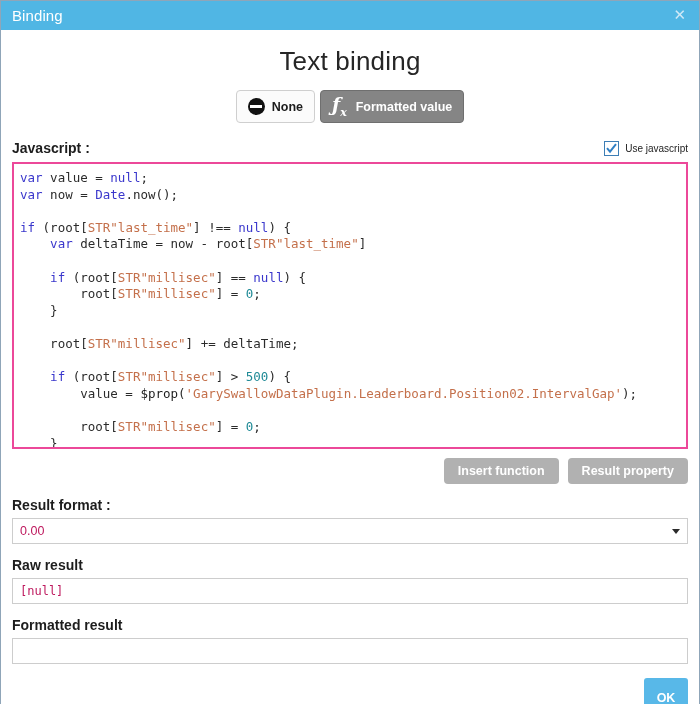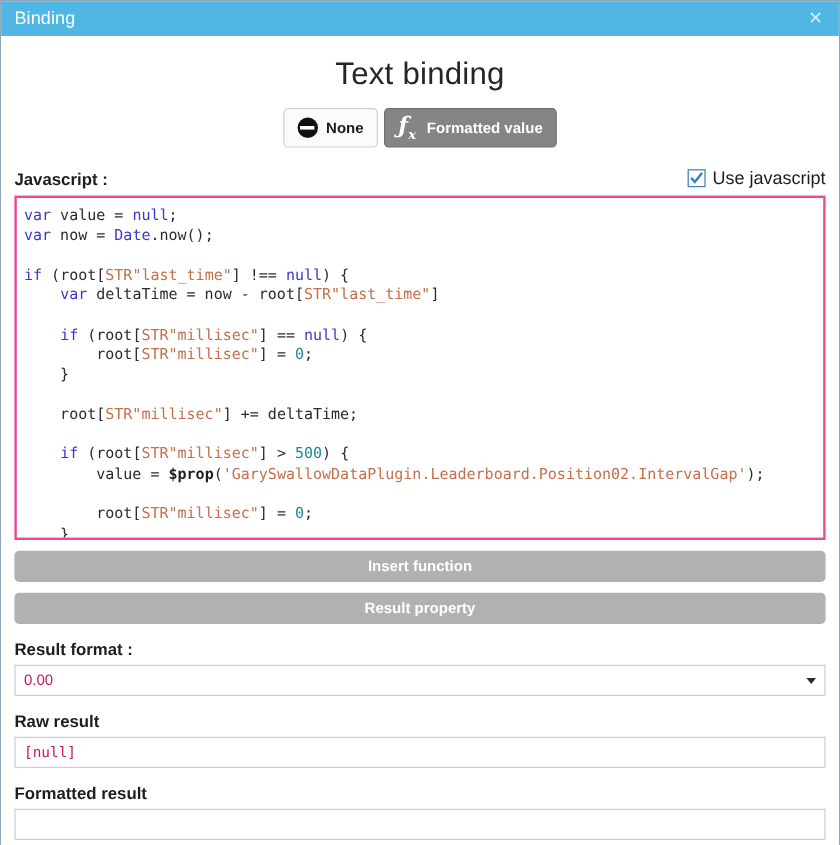--- a/index.html
+++ b/index.html
@@ -146,21 +146,21 @@
   .checkbox {
     width: 15px; height: 15px;
     border: 1px solid #3d7eb5;
     background: #fff;
     box-sizing: border-box;
     position: relative;
     flex: 0 0 15px;
   }
   .checkbox svg { position:absolute; left:1px; top:1px; }
   #usejs-label {
-    font-size: 15px;
+    font-size: 10px;
     color: #1d1d1d;
   }
 
   
   #editor {
     margin-top: 6px;
     height: 287px;
     border: 2px solid #ec4899;
     background: #ffffff;
     box-sizing: border-box;
@@ -173,29 +173,28 @@
     font-family: "DejaVu Sans Mono", monospace;
     font-size: 12.5px;
     line-height: 16.6px;
     white-space: pre;
     color: #2b2b2b;
     tab-size: 4;
   }
   .tok-kw   { color: #3a37cc; }
   .tok-str  { color: #c4704b; }
   .tok-num  { color: #1f8a96; }
-  .tok-fn   { color: #1d1d1d; font-weight: bold; }
+  .tok-fn   { color: #1d1d1d; font-weight: normal; }
 
   
   #insert-row {
     display: flex;
     justify-content: flex-end;
     gap: 9px;
     margin-top: 9px;
-    flex-direction: column;
   }
   .gray-btn {
     background: #b1b1b1;
     color: #ffffff;
     border: none;
     border-radius: 4px;
     height: 26px;
     padding: 0 14px;
     font-size: 12.5px;
     font-weight: bold;

